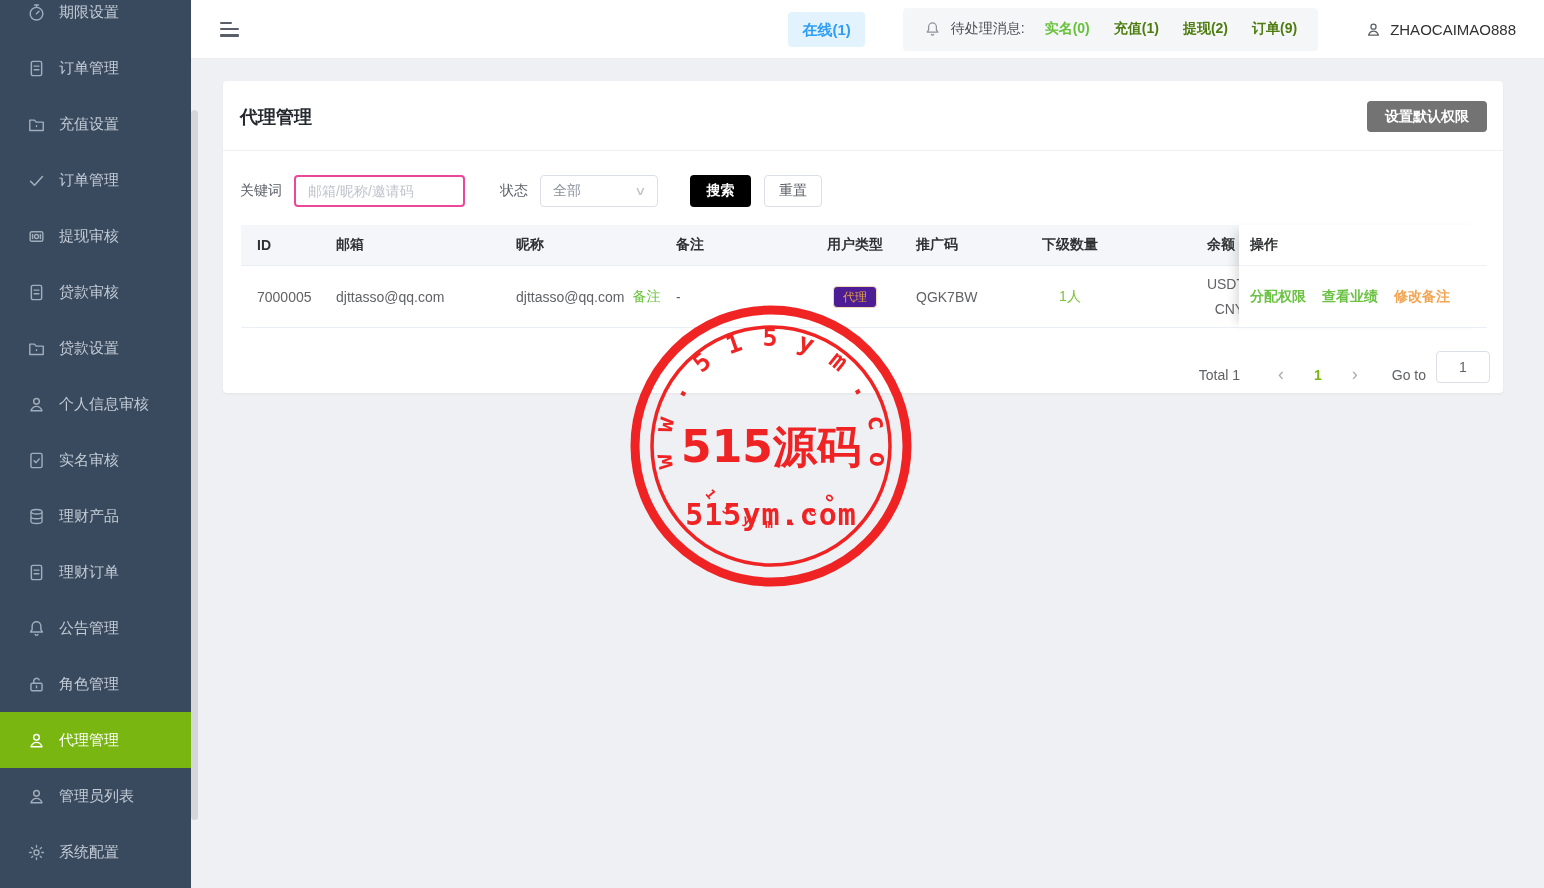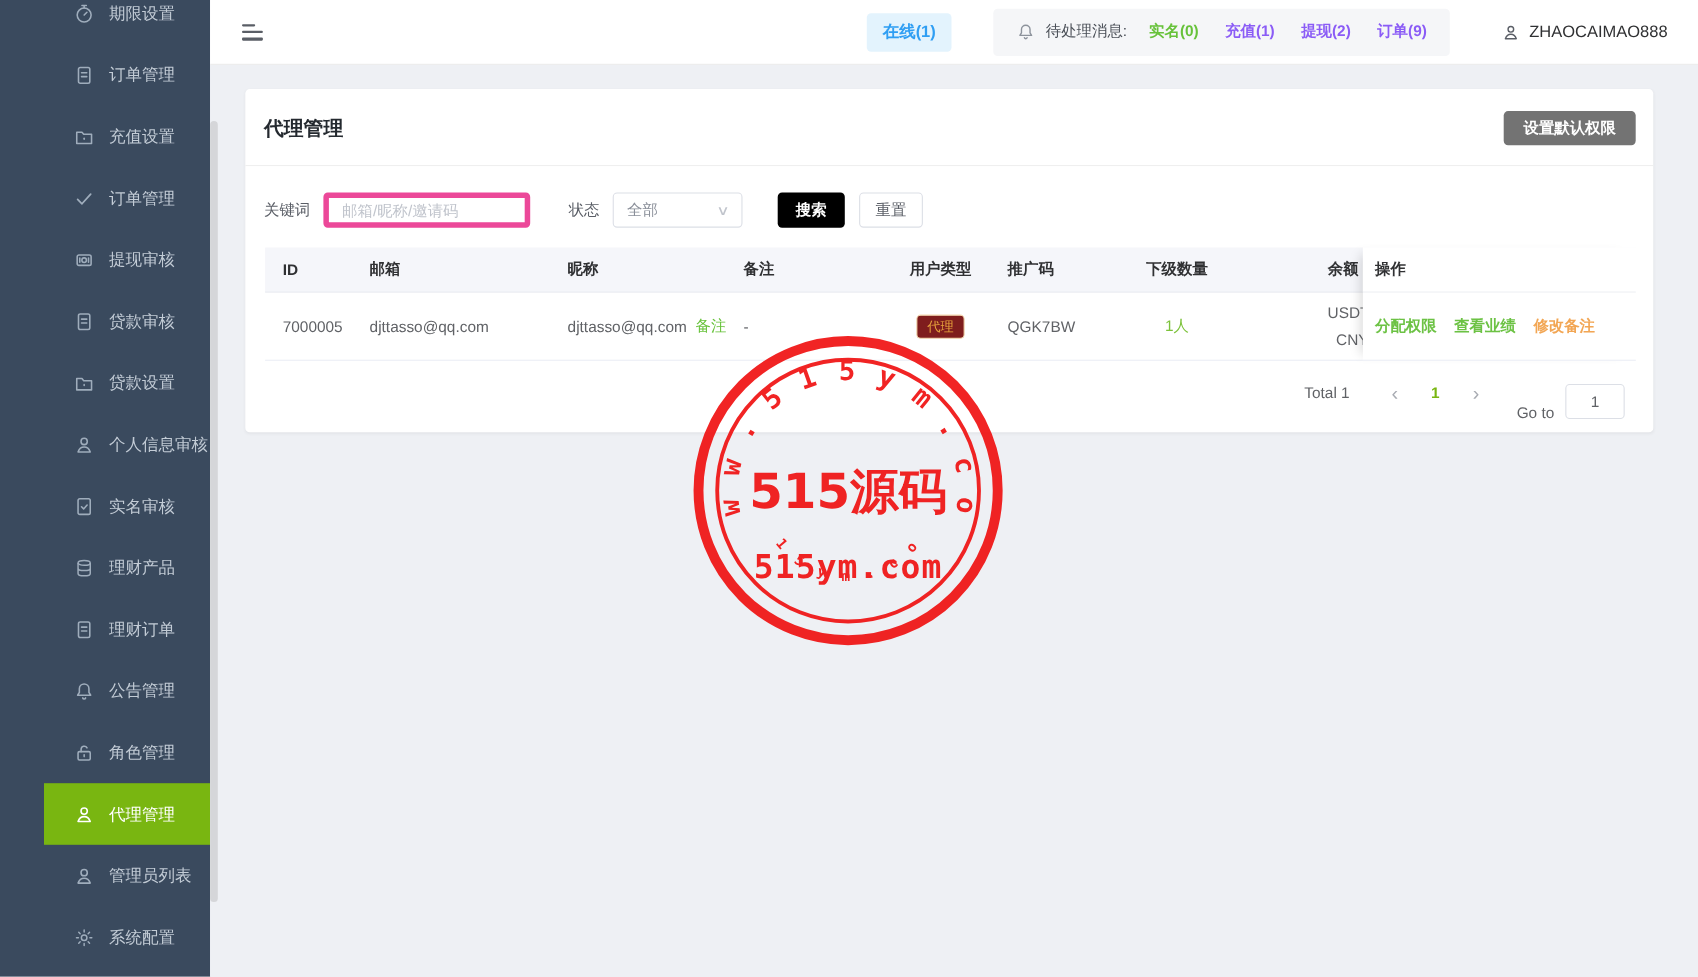--- a/index.html
+++ b/index.html
@@ -2,21 +2,21 @@
 <html><head>
 <meta charset="utf-8">
 <style>
   * { box-sizing: border-box; margin: 0; padding: 0; }
   html,body { width:1544px; height:888px; overflow:hidden; }
   body { font-family:"Liberation Sans","DejaVu Sans",sans-serif; background:#eef0f4; position:relative; }
 
   .app { display:flex; width:100%; height:100%; }
 
   
-  .sidebar { width:191px; height:888px; background:#3a4a5e; overflow:hidden; flex:none;padding-left:40px; }
+  .sidebar { width:191px; height:888px; background:#3a4a5e; overflow:hidden; flex:none; }
   .menu { margin-top:-16px; }
   .mi { height:56px; display:flex; align-items:center; padding-left:27px; gap:13px;
         color:#c3ccd6; font-size:15px; cursor:pointer; }
   .mi .ic { width:19px; height:19px; flex:none; color:#9fadbc; display:flex; }
   .mi .ic svg { width:19px; height:19px; }
   .mi.active { background:#79b611; color:#ffffff; }
   .mi.active .ic { color:#ffffff; }
   .side-scrollbar { position:absolute; left:191px; top:110px; width:7px; height:710px;
                     background:#d5d6d9; border-radius:4px; z-index:6; }
 
@@ -32,40 +32,40 @@
   .online-badge { margin-left:auto; height:35px; line-height:35px; padding:0 14px;
                   background:#e3f3fd; color:#2f9ef3; font-weight:bold; font-size:15px;
                   border-radius:4px; cursor:pointer; }
   .msgbox { margin-left:38px; height:43px; background:#f5f6f8; border-radius:4px;
             display:flex; align-items:center; padding:0 21px; font-size:14px; color:#4a4f57; }
   .msgbox .bell { width:17px; height:18px; color:#8d939c; margin-right:10px; display:flex; }
   .msgbox .lbl { margin-right:20px; }
   .msgbox a { text-decoration:none; font-weight:bold; margin-left:24px; cursor:pointer; }
   .msgbox a:first-of-type { margin-left:0; }
   .lnk-green { color:#67c23a; }
-  .lnk-red { color:#8b5cf6; }
+  .lnk-red { color:#4d7c0f; }
   .userbox { margin-left:47px; display:flex; align-items:center; gap:8px;
              font-size:15px; color:#303133; cursor:pointer; }
   .userbox .uic { width:17px; height:17px; color:#5a5e66; display:flex; }
 
   .content { flex:1; background:#eef0f4; }
 
   
   .card { margin:22px 41px 0 32px; background:#fff; border-radius:4px; height:312px;
           box-shadow:0 1px 3px rgba(0,0,0,.05); }
   .card-head { display:flex; align-items:center; justify-content:space-between;
                padding:20px 16px 18px 17px; border-bottom:1px solid #efefef; }
   .card-title { font-size:18px; font-weight:bold; color:#24292f; }
   .btn { border:none; border-radius:4px; font-size:14px; cursor:pointer;
          font-family:inherit; }
   .btn-green { background:#737373; color:#fff; height:31px; padding:0 18px; font-weight:bold; }
 
   .filters { display:flex; align-items:center; padding:24px 16px 0 17px; font-size:14px; color:#5a5e66; }
   .f-label { margin-right:12px; }
-  .kw-input { width:188px; height:32px; border:5px solid #ec4899; border-radius:4px;
+  .kw-input { width:171px; height:32px; border:2px solid #ec4899; border-radius:4px;
               padding:0 12px; font-size:14px; color:#606266; outline:none; font-family:inherit; }
   .kw-input::placeholder { color:#c0c4cc; }
   .status-lbl { margin-left:35px; }
   .select { width:118px; height:32px; border:1px solid #dcdfe6; border-radius:4px;
             display:flex; align-items:center; padding:0 12px; color:#8a8f99; cursor:pointer;
             position:relative; }
   .select .chev { margin-left:auto; color:#c0c4cc; font-size:12px; transform:scaleX(1.4); }
   .search-btn { margin-left:32px; width:61px; height:32px; background:#000000; color:#fff; font-weight:bold; }
   .reset-btn { margin-left:13px; width:58px; height:32px; background:#fff; color:#5a5e66;
                border:1px solid #dcdfe6; }
@@ -81,37 +81,37 @@
   .c2{width:180px; padding-left:16px; flex:none;}
   .c3{width:160px; padding-left:16px; padding-right:4px; flex:none;}
   .c4{width:140px; padding-left:16px; flex:none;}
   .c5{width:100px; padding-left:10px; flex:none; justify-content:center;}
   .c6{width:120px; padding-left:16px; flex:none;}
   .c7{width:100px; flex:none; justify-content:center; text-align:center;}
   .c8{flex:1; justify-content:flex-end; text-align:right;}
   .th.c8{ padding-right:252px; }
   .td.c8{ padding-right:228px; }
   .remark-link { color:#67c23a; margin-left:8px; text-decoration:none; cursor:pointer; flex:none; }
-  .tag-agent { color:#e6a23c; background:#7f1d1d; border:1px solid #f5dab1; border-radius:4px;
+  .tag-agent { color:#e6a23c; background:#4c1d95; border:1px solid #f5dab1; border-radius:4px;
                font-size:12px; padding:2px 9px; line-height:16px; }
   .green-txt { color:#7cc23a; }
   .bal { line-height:25px; }
   .fixedcol { position:absolute; top:0; right:0; width:248px; background:#fff;
               box-shadow:-9px 0 10px -6px rgba(0,0,0,.15); }
   .f-head { height:41px; display:flex; align-items:center; padding-left:11px;
             font-weight:bold; color:#303133; border-bottom:1px solid #eef0f4; background:#fff; }
   .f-body { height:62px; display:flex; align-items:center; padding-left:11px; gap:16px;
             border-bottom:1px solid #ebeef5; }
   .f-body a { text-decoration:none; font-weight:bold; font-size:14px; cursor:pointer; }
   .act-green { color:#6cc244; }
   .act-orange { color:#f2a654; }
 
   
-  .pager { display:flex; align-items:flex-start; justify-content:flex-end;
-           margin-top:21px; padding-right:26px; font-size:14px; color:#606266; }
+  .pager { display:flex; align-items:flex-end; justify-content:flex-end;
+           margin-top:21px; padding-right:13px; font-size:14px; color:#606266; }
   .pg-total { margin-right:32px; }
   .pg-btn { background:none; border:none; color:#a8abb2; font-size:18px; cursor:pointer;
             padding:0 6px; font-family:inherit; line-height:1; }
   .pg-cur { color:#79b611; font-weight:bold; margin:0 24px; cursor:pointer; }
   .pg-goto { margin-left:28px; margin-right:10px;margin-top:18px; }
   .pg-input { width:54px; height:32px; border:1px solid #dcdfe6; border-radius:4px;
               text-align:center; font-size:14px; color:#606266; outline:none; font-family:inherit; }
 
   
   .stamp { position:absolute; left:621px; top:296px; width:300px; height:300px;

